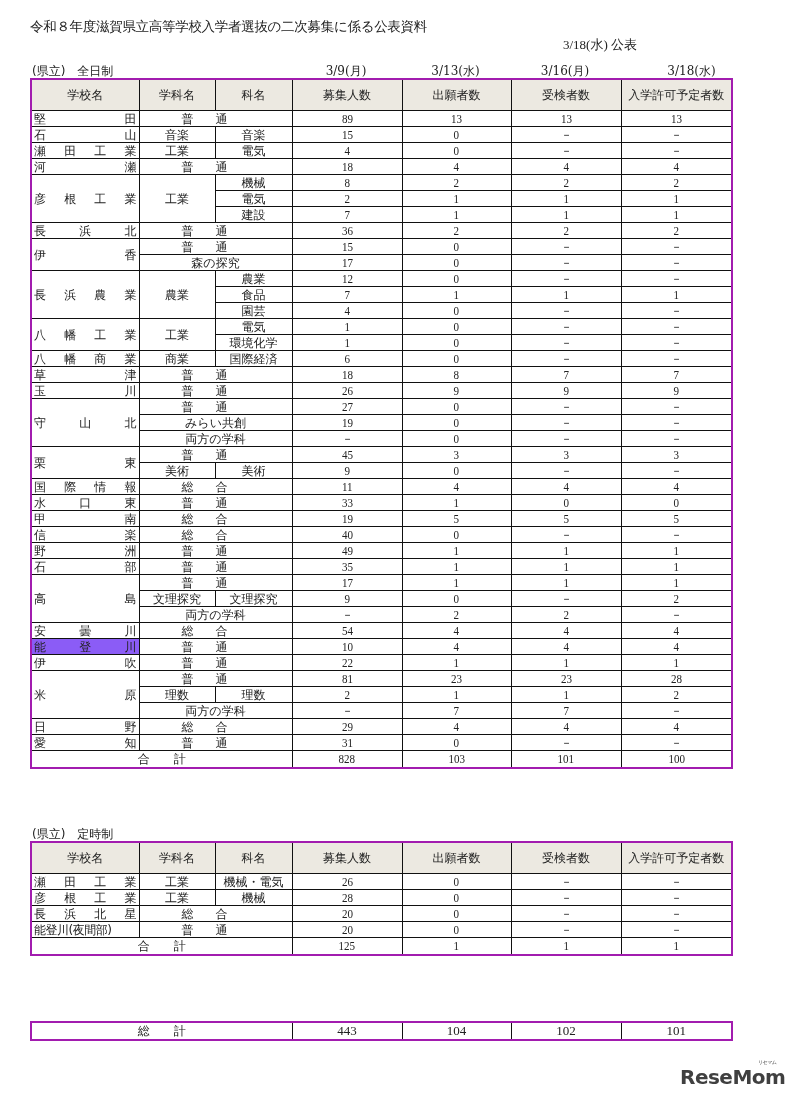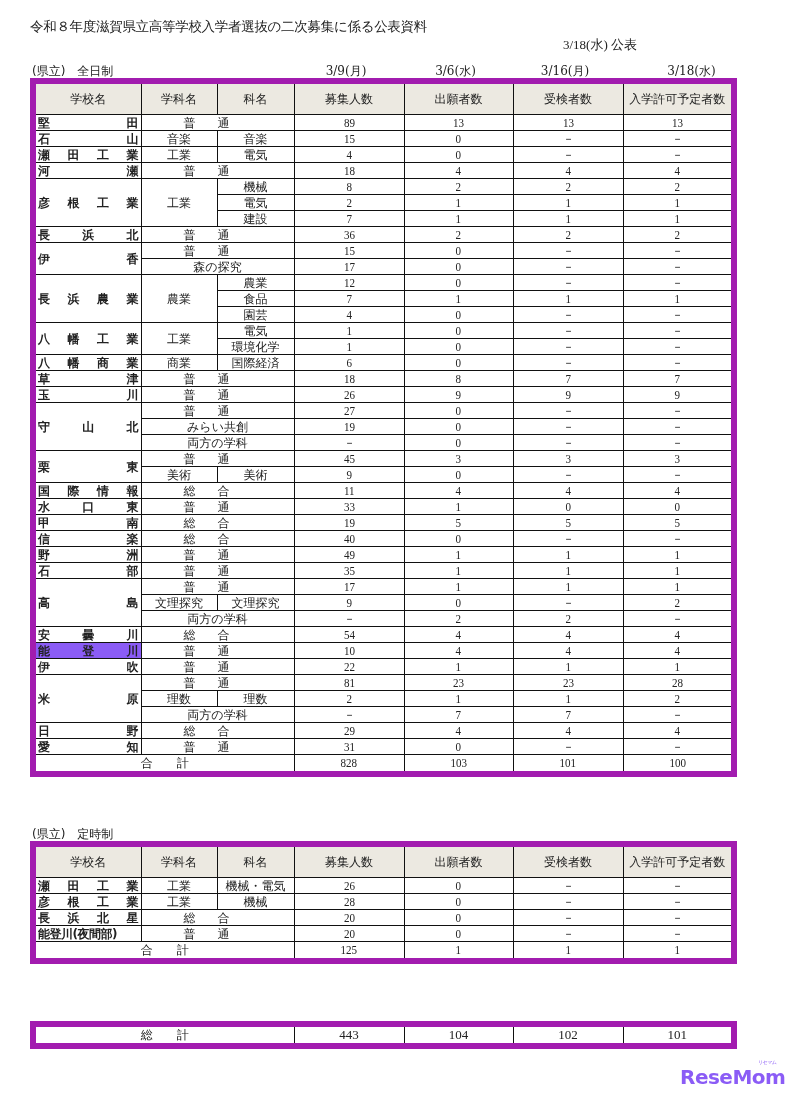--- a/index.html
+++ b/index.html
@@ -2,44 +2,44 @@
 <html><head>
 <meta charset="utf-8">
 <style>
   html, body { margin:0; padding:0; background:#fff; }
   body { width:789px; height:1100px; position:relative; overflow:hidden;
          font-family: "DejaVu Serif", "Liberation Serif", serif; color:#222; }
   .title { position:absolute; left:30px; top:18px; font-size:13.5px; font-family:"DejaVu Sans","Liberation Sans",sans-serif; letter-spacing:-0.3px; }
   .pubdate { position:absolute; left:563px; top:36px; font-size:13px;font-family:Liberation Serif, serif; }
   .section-label { position:absolute; left:32px; font-size:12px; font-family:"DejaVu Sans","Liberation Sans",sans-serif; }
   .date-hdr { position:absolute; top:63px; font-size:12px; text-align:center; }
-  table { position:absolute; left:30px; border-collapse:collapse; table-layout:fixed; border:6px solid #a21caf; }
+  table { position:absolute; left:30px; border-collapse:collapse; table-layout:fixed; border:2px solid #a21caf; }
   td, th { border:1.5px solid #111; padding:0; font-size:12px; line-height:14px; height:15px; text-align:center; white-space:nowrap; overflow:hidden; }
   th { background:#ece9e1; font-weight:normal; height:30px; font-family:"DejaVu Sans","Liberation Sans",sans-serif; font-size:12px; }
-  td.school { text-align:justify; text-align-last:justify; padding:0 2px; font-family:"DejaVu Sans","Liberation Sans",sans-serif;font-weight:bold; }
+  td.school { text-align:justify; text-align-last:justify; padding:0 2px; font-family:"DejaVu Sans","Liberation Sans",sans-serif; }
   td.school.plain { text-align:left; text-align-last:auto; letter-spacing:-0.5px; }
   td.dept, td.course { font-family:"DejaVu Sans","Liberation Sans",sans-serif; }
   td.dept.spread span { letter-spacing:22px; }
   td.hl { background:#8b5cf6; }
   td.num { font-family:"Liberation Serif","DejaVu Serif",serif; font-size:13px; transform-origin:center; }
   .num span { display:inline-block; transform:scaleX(0.85); }
   tr.total td { height:16px; }
-  .logo { position:absolute; left:680px; top:1065px; font-family:"DejaVu Sans","Liberation Sans",sans-serif; font-weight:bold; font-size:20px; color:#8b5cf6; letter-spacing:-0.5px; }
+  .logo { position:absolute; left:680px; top:1065px; font-family:"DejaVu Sans","Liberation Sans",sans-serif; font-weight:bold; font-size:20px; color:#404040; letter-spacing:-0.5px; }
   .logo small { position:absolute; left:78px; top:-6px; font-size:5px; font-weight:normal; }
   .grand { top:1021px; }
 </style>
 </head>
 <body>
 
 <div class="title">令和８年度滋賀県立高等学校入学者選抜の二次募集に係る公表資料</div>
 <div class="pubdate">3/18(水) 公表</div>
 
 <div class="section-label" style="top:63px">(県立)　全日制</div>
 <div class="date-hdr" style="left:291px;width:110px">3/9(月)</div>
-<div class="date-hdr" style="left:401px;width:109px">3/6(水)</div>
+<div class="date-hdr" style="left:401px;width:109px">3/13(水)</div>
 <div class="date-hdr" style="left:510px;width:110px">3/16(月)</div>
 <div class="date-hdr" style="left:636px;width:111px">3/18(水)</div>
 
 <table id="ft" style="top:78px;width:701px">
   <colgroup>
       <col style="width:108px">
       <col style="width:76px">
       <col style="width:77px">
       <col style="width:110px">
       <col style="width:109px">

